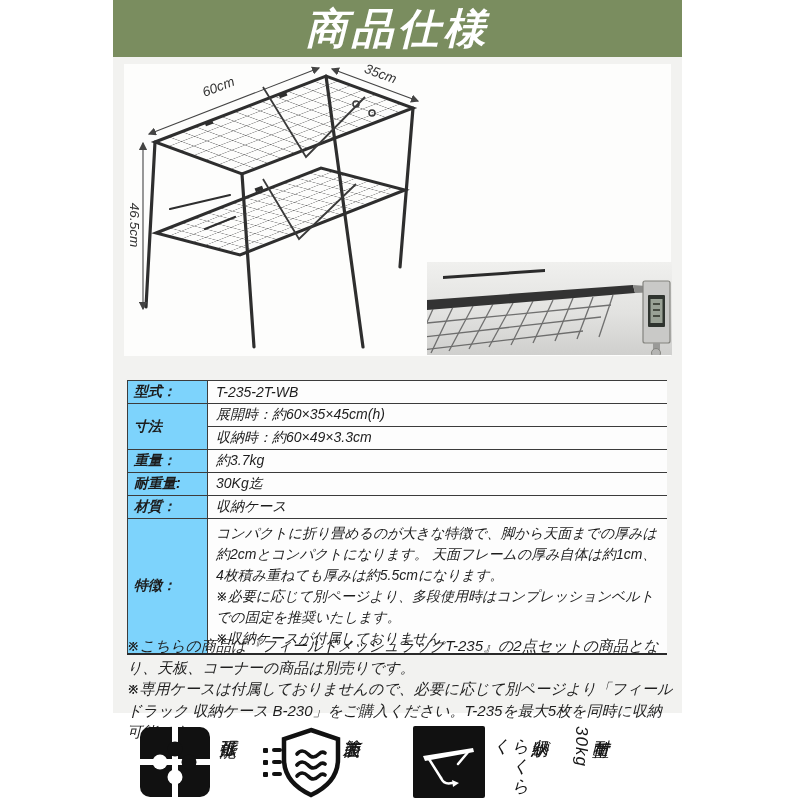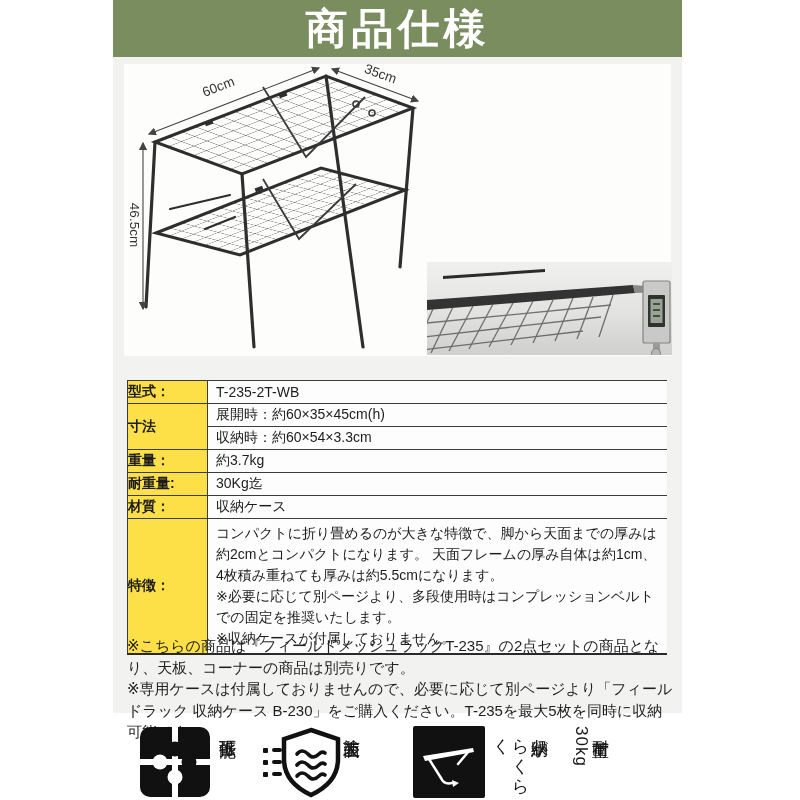--- a/index.html
+++ b/index.html
@@ -1,29 +1,29 @@
 <!DOCTYPE html>
 <html><head>
 <meta charset="utf-8">
 <style>
   * { margin:0; padding:0; box-sizing:border-box; }
   html,body { width:800px; height:800px; background:#ffffff;
     font-family:"Liberation Sans","DejaVu Sans",sans-serif; }
-  #page { position:absolute; left:0; top:0; width:800px; height:800px; background:#fff; overflow:hidden; }
+  #page { position:absolute; left:0; top:0; width:800px; height:800px; background:#fff; overflow:hidden;font-style:italic; }
   #column { position:absolute; left:113px; top:0; width:569px; height:800px; }
   .col-bg { position:absolute; left:0; top:57px; width:569px; height:656px; background:#f2f2f0; }
   .banner { position:absolute; left:0; top:0; width:569px; height:57px; background:#7a8d5f;
     color:#ffffff; font-size:42px; font-weight:bold; letter-spacing:4px;
     text-align:center; line-height:58px; }
   .diagram-svg { position:absolute; left:0; top:57px; }
   .caption { position:absolute; left:14px; top:361px; font-size:12.5px; color:#3a3a3a; letter-spacing:1px; }
   table.spec { position:absolute; left:14px; top:380px; width:540px; border-collapse:collapse;
     font-size:14px; color:#1c1c1c; }
   table.spec td { border-top:1px solid #3c3c3c; border-bottom:1px solid #3c3c3c; vertical-align:middle; }
-  table.spec td.lbl { background:#fde047; width:80px; font-weight:bold; padding:2px 0;
+  table.spec td.lbl { background:#7dd3fc; width:80px; font-weight:bold; padding:2px 6px;
     border-left:1px solid #3c3c3c; border-right:1px solid #3c3c3c; }
   table.spec td.val { background:#fdfdfd; padding:2px 8px; height:21px; }
   table.spec tr.last td { border-bottom:2px solid #2a2a2a; }
   .pre { white-space:pre-line; }
   td.feat { line-height:21px; padding:4px 8px !important; }
   .notes { position:absolute; left:14px; top:635px; width:548px; font-size:15px;
     line-height:21.5px; color:#1f1f1f; }
   .notes p { margin:0; }
   .features { position:absolute; left:0; top:724px; width:569px; height:76px; }
   .feature { position:absolute; top:2px; display:flex; align-items:flex-start; }
@@ -143,21 +143,21 @@
       <tbody>
           <tr>
         <td class="lbl">型式：</td>
         <td class="val">T-235-2T-WB</td>
       </tr>
       <tr>
         <td class="lbl" rowspan="2">寸法</td>
         <td class="val">展開時：約60×35×45cm(h)</td>
       </tr>
       <tr>
-        <td class="val">収納時：約60×54×3.3cm</td>
+        <td class="val">収納時：約60×49×3.3cm</td>
       </tr>
       <tr>
         <td class="lbl">重量：</td>
         <td class="val">約3.7kg</td>
       </tr>
       <tr>
         <td class="lbl">耐重量:</td>
         <td class="val">30Kg迄</td>
       </tr>
       <tr>

